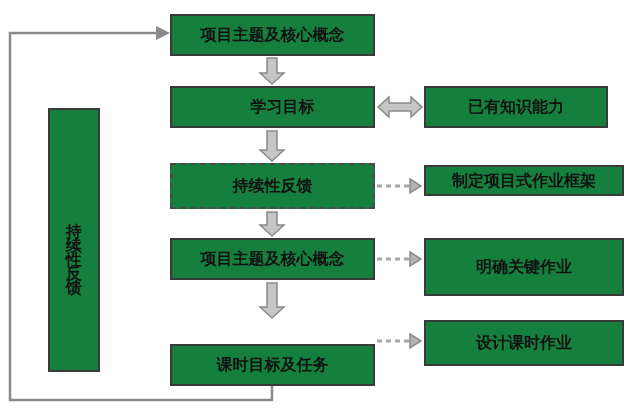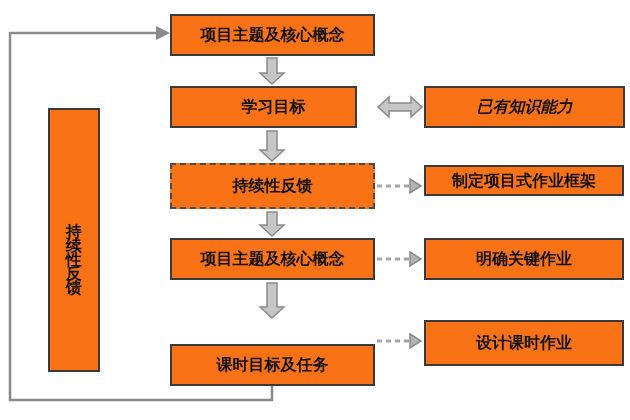--- a/index.html
+++ b/index.html
@@ -15,21 +15,21 @@
   .canvas {
     position: relative;
     width: 630px;
     height: 420px;
     background: #ffffff;
     overflow: hidden;
   }
   .box {
     position: absolute;
     box-sizing: border-box;
-    background: #f97316;
+    background: #15803d;
     border: 2px solid #3a3a3a;
     display: flex;
     align-items: center;
     justify-content: center;
     font-weight: bold;
     font-size: 16px;
     color: #111111;
     text-align: center;
     line-height: 1.1;
     z-index: 2;
@@ -98,31 +98,31 @@
 
     <line class="dash-line" x1="377" y1="341" x2="410" y2="341"></line>
     <polygon class="dash-head" points="410,334 421,341 410,348"></polygon>
 
     <polyline class="loop-line" points="272,362 272,400 10,400 10,33 156,33"></polyline>
     <polygon class="loop-head" points="156,26 156,40 170,33"></polygon>
   </svg>
 
   <div class="box" style="left:170px; top:14px; width:205px; height:42px;">项目主题及核心概念</div>
 
-  <div class="box" style="left:170px; top:86px; width:187px; height:42px;padding-left:20px;">学习目标</div>
+  <div class="box" style="left:170px; top:86px; width:205px; height:42px;padding-left:20px;">学习目标</div>
 
   <div class="box dashed" style="left:170px; top:163px; width:205px; height:46px;">持续性反馈</div>
 
   <div class="box" style="left:170px; top:238px; width:205px; height:42px;">项目主题及核心概念</div>
 
   <div class="box" style="left:170px; top:320px; width:205px; height:42px;margin-top:24px;">课时目标及任务</div>
 
-  <div class="box" style="left:424px; top:86px; width:201px; height:42px;font-style:italic;">已有知识能力</div>
+  <div class="box" style="left:424px; top:86px; width:184px; height:42px;">已有知识能力</div>
 
   <div class="box" style="left:424px; top:165px; width:200px; height:31px;">制定项目式作业框架</div>
 
-  <div class="box" style="left:424px; top:238px; width:200px; height:42px;">明确关键作业</div>
+  <div class="box" style="left:424px; top:238px; width:200px; height:58px;">明确关键作业</div>
 
   <div class="box" style="left:424px; top:320px; width:200px; height:46px;">设计课时作业</div>
 
   <div class="box vertical" style="left:48px; top:108px; width:52px; height:264px;">持续性反馈</div>
 
 </div>
 
 </body></html>

